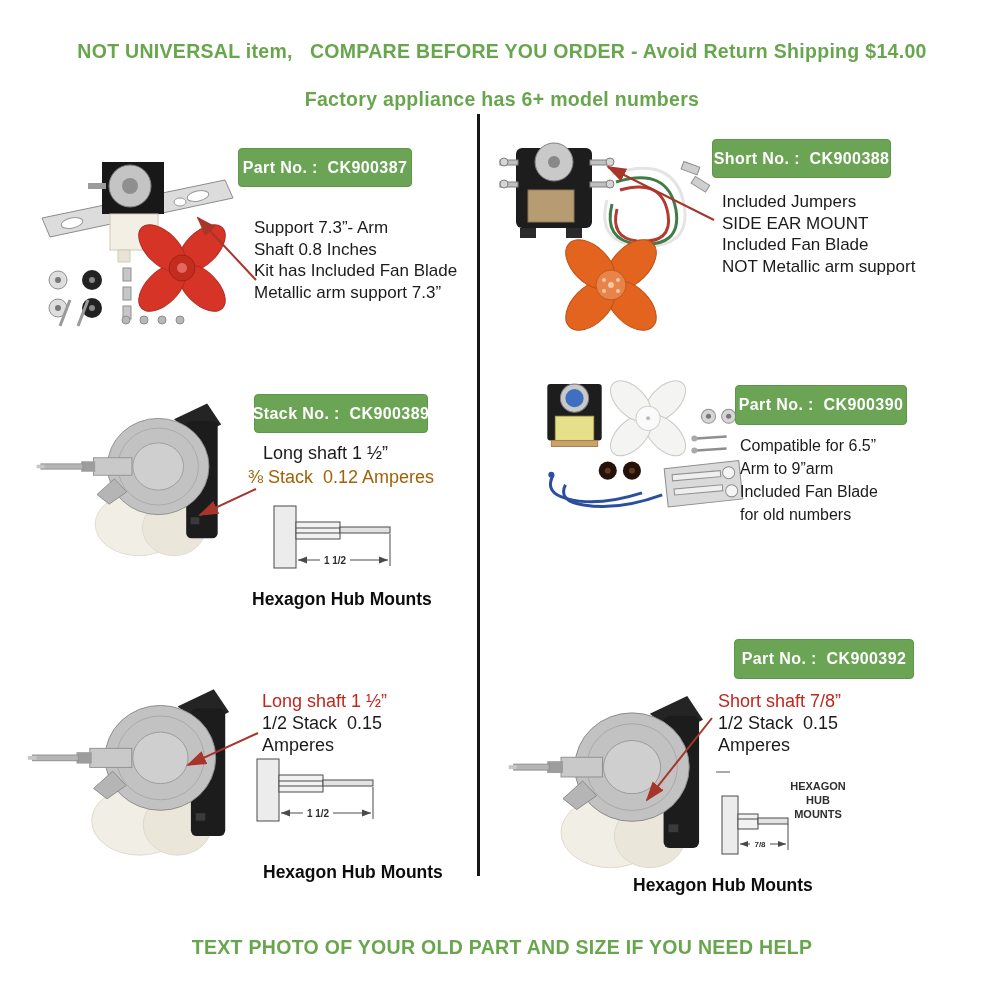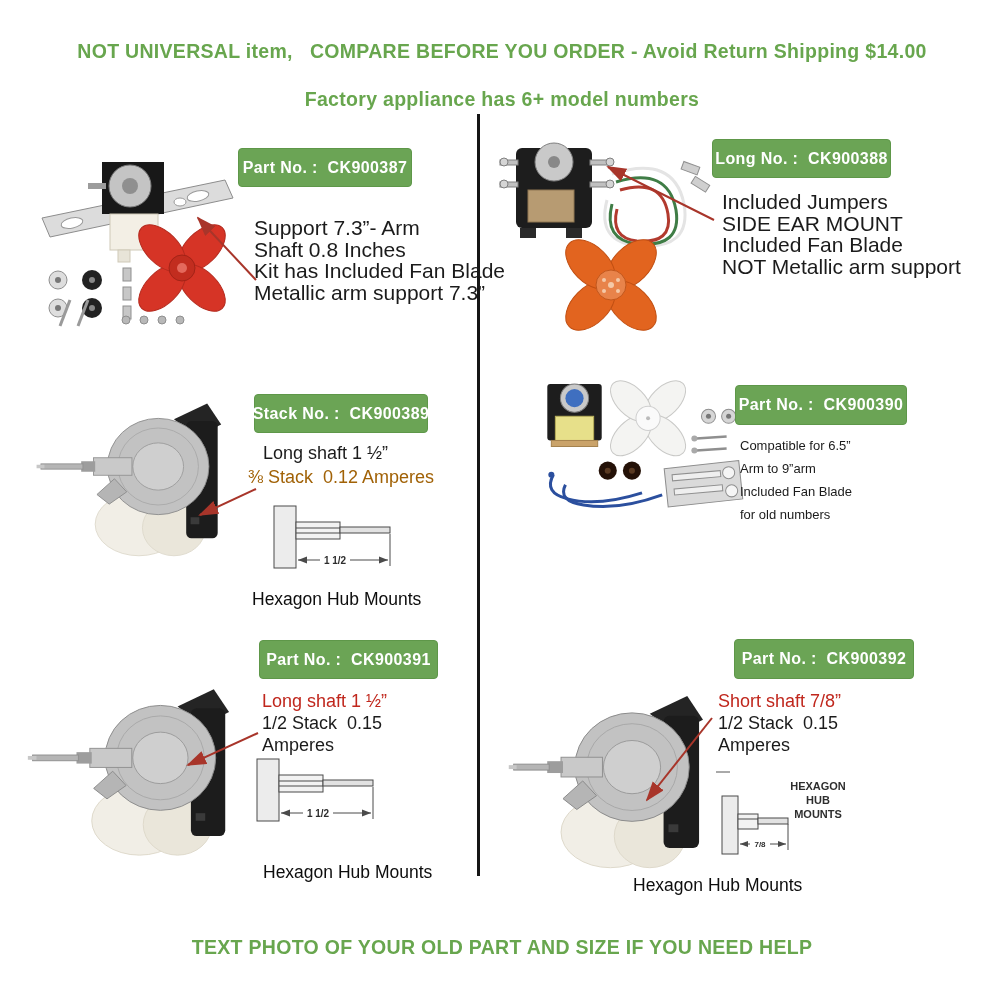--- a/index.html
+++ b/index.html
@@ -10,26 +10,26 @@
   .hdr{
     position:absolute;left:0;right:0;text-align:center;
     color:#68a64e;font-weight:bold;font-size:19.5px;letter-spacing:.3px;white-space:pre;
   }
   .divider{position:absolute;left:477px;top:114px;width:3px;height:762px;background:#161616;}
   .badge{
     position:absolute;background:#6ba455;border:1px solid #5e9749;border-radius:4px;
     color:#ffffff;font-size:16px;font-weight:bold;letter-spacing:.4px;
     display:flex;align-items:center;justify-content:center;white-space:pre;
   }
-  .desc{position:absolute;font-size:21px;line-height:21.5px;color:#1b1b1b;}
-  .desc4{font-size:13px;line-height:23px;}
+  .desc{position:absolute;font-size:17px;line-height:21.5px;color:#1b1b1b;}
+  .desc4{font-size:16px;line-height:23px;}
   .specline{position:absolute;font-size:18px;line-height:22px;white-space:pre;text-align:right;}
   .red{color:#c0271d;}
   .boldred{color:#a16207;font-weight:normal;}
-  .caption{position:absolute;font-size:17.5px;font-weight:normal;color:#0d0d0d;white-space:nowrap;}
+  .caption{position:absolute;font-size:17.5px;font-weight:bold;color:#0d0d0d;white-space:nowrap;}
   .illus,.arrow,.diagram{position:absolute;}
   svg{display:block;}
   .diag-text{font-family:"Liberation Sans",sans-serif;font-weight:bold;fill:#2e2e2e;}
 </style>
 </head>
 <body>
 
 <div class="canvas">
 
   <svg width="0" height="0" style="position:absolute" aria-hidden="true">
@@ -137,21 +137,21 @@
         <g fill="#f4c9a8">
           <circle cx="106" cy="148" r="2"></circle>
             <circle cx="120" cy="148" r="2"></circle>
           <circle cx="106" cy="159" r="2"></circle>
             <circle cx="120" cy="159" r="2"></circle>
             <circle cx="113" cy="153" r="3"></circle>
         </g>
       </g>
     </svg>
   </div>
-  <div class="badge" style="left:712px;top:139px;width:177px;height:37px">Long No. :  CK900388</div>
+  <div class="badge" style="left:712px;top:139px;width:177px;height:37px">Short No. :  CK900388</div>
   <div class="desc" style="left:722px;top:191px">
     <div>Included Jumpers</div>
     <div>SIDE EAR MOUNT</div>
     <div>Included Fan Blade</div>
     <div>NOT Metallic arm support</div>
   </div>
   <svg class="arrow" style="left:600px;top:160px" width="120" height="66">
     <line x1="114" y1="60" x2="8" y2="7" stroke="#a8352a" stroke-width="2" marker-end="url(#ah)"></line>
   </svg>
 
@@ -264,21 +264,20 @@
         <ellipse cx="142" cy="92" rx="46" ry="44" fill="none" stroke="#a8a8a8"></ellipse>
         <ellipse cx="142" cy="92" rx="29" ry="27" fill="#cfcfcf" stroke="#9a9a9a"></ellipse>
         <path d="M92,106 l-20,18 14,11 20,-14 z" fill="#b5b5b5" stroke="#8a8a8a"></path>
         <rect x="68" y="82" width="44" height="20" fill="#c9c9c9" stroke="#909090"></rect>
         <rect x="54" y="86" width="16" height="12" fill="#9d9d9d"></rect>
         <rect x="8" y="89" width="48" height="6" fill="#b5b5b5" stroke="#8f8f8f"></rect>
         <rect x="3" y="90" width="9" height="4" fill="#c8c8c8"></rect>
       </g>
     </svg>
   </div>
-  <div class="badge" style="left:259px;top:640px;width:177px;height:37px">Part No. :  CK900391</div>
   <div class="specline red" style="left:262px;top:690px">Long shaft 1 ½”</div>
   <div class="specline" style="left:262px;top:712px">1/2 Stack  0.15</div>
   <div class="specline" style="left:262px;top:734px">Amperes</div>
   <svg class="arrow" style="left:181px;top:726px" width="84" height="46">
     <line x1="77" y1="7" x2="7" y2="39" stroke="#a8352a" stroke-width="2" marker-end="url(#ah)"></line>
   </svg>
   <div class="diagram" style="left:253px;top:757px">
     <svg viewBox="0 0 132 80" width="132" height="80">
       <g stroke="#4a4a4a" fill="none">
         <rect x="4" y="2" width="22" height="62" fill="#ececec"></rect>

